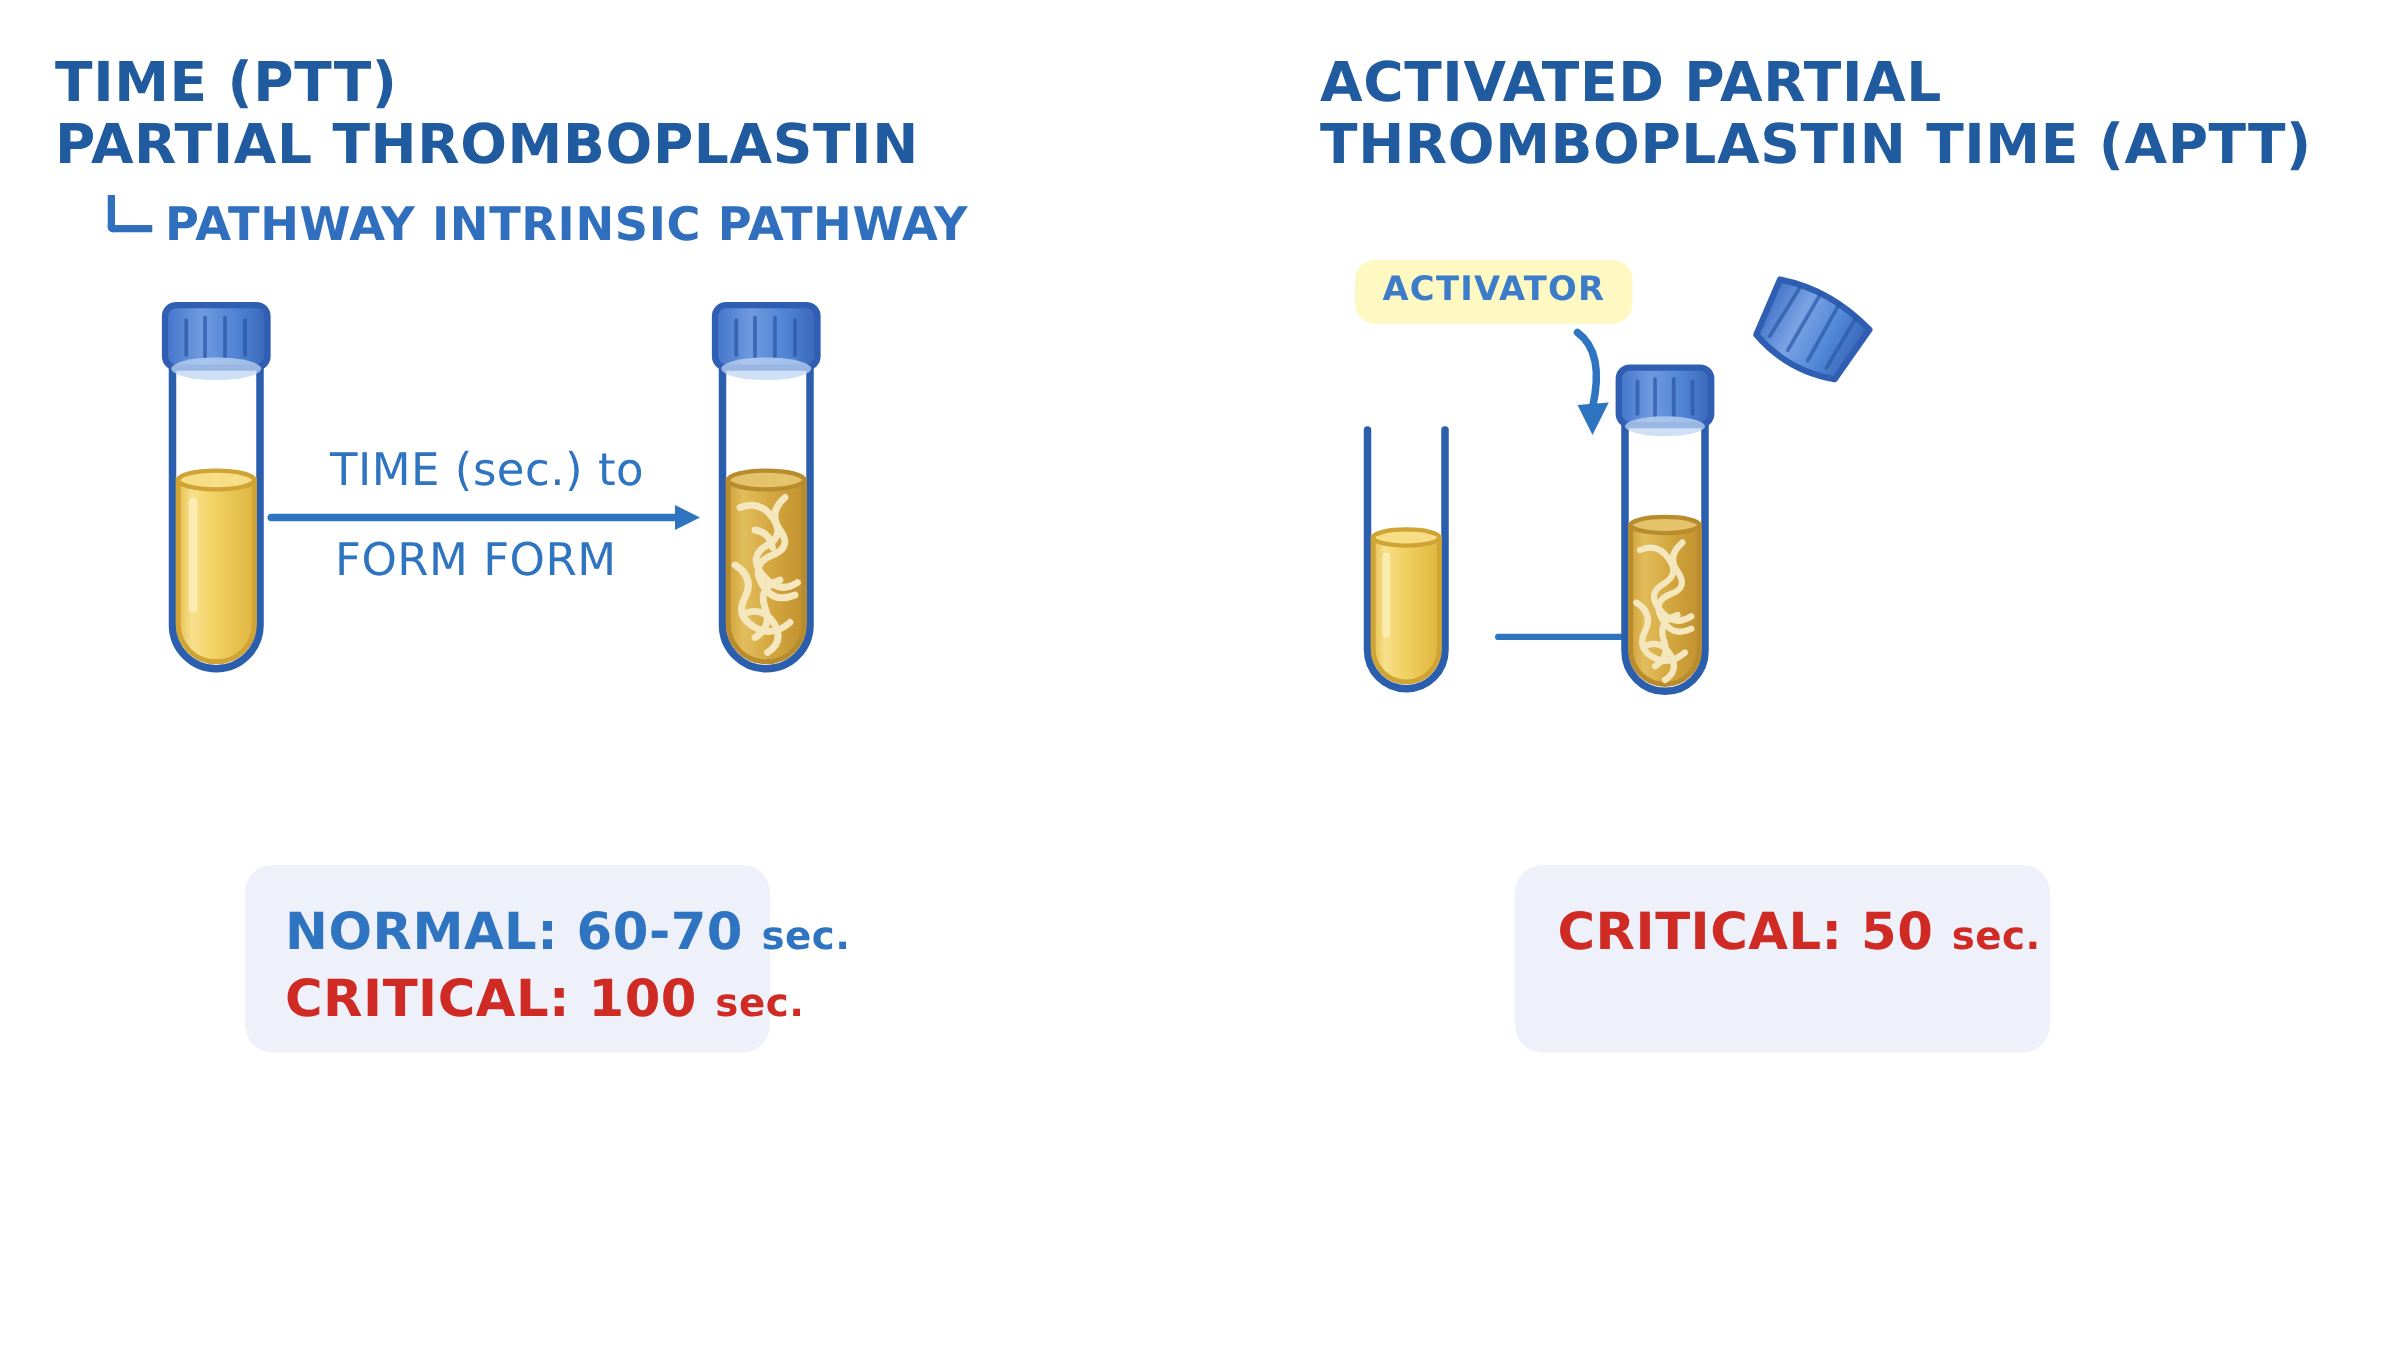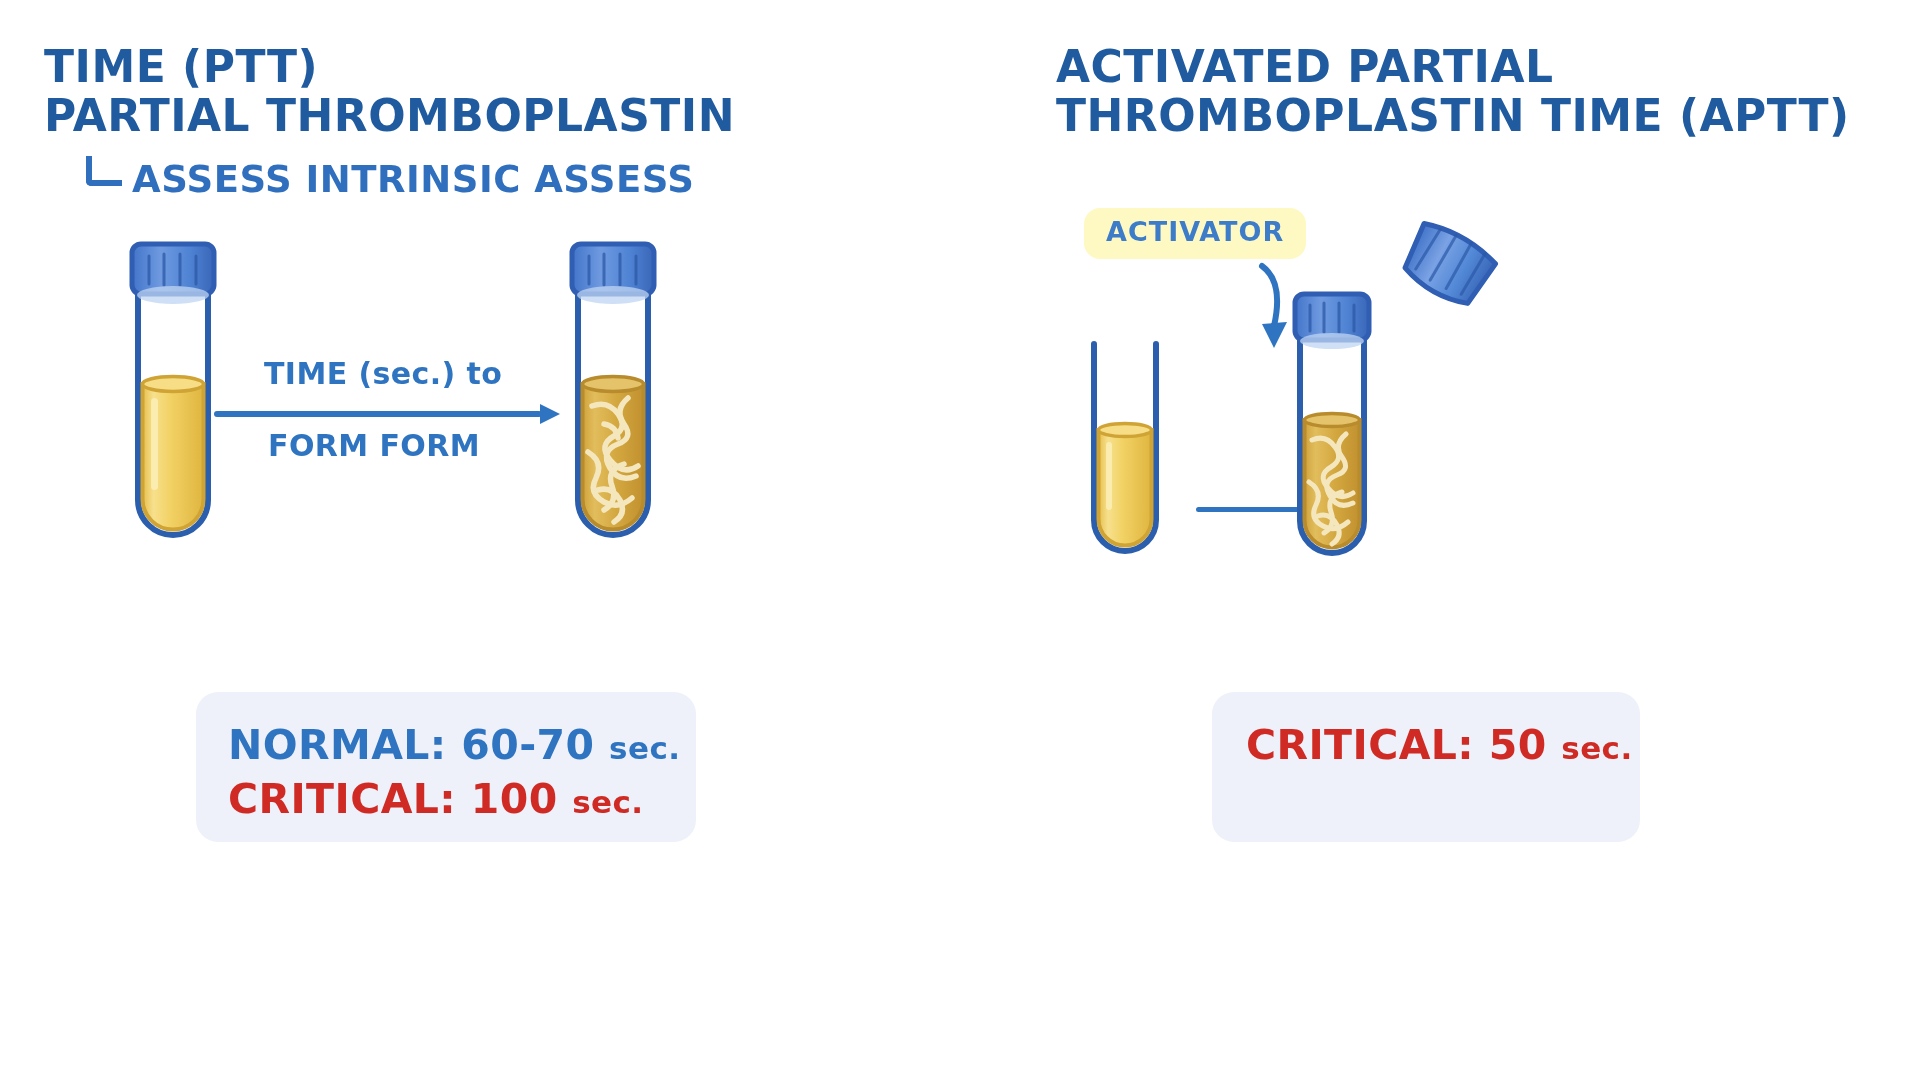--- a/index.html
+++ b/index.html
@@ -41,22 +41,22 @@
     border-bottom:6px solid #2f6fbd;
     border-bottom-left-radius:5px;
     vertical-align:6px;
     margin-right:10px;
   }
 
   
   .arrow-label{
     position:absolute;
     color:#2f74c0;
-    font-weight:700;
-    font-size:30px;
+    font-weight:400;
+    font-size:36px;
     white-space:nowrap;
     letter-spacing:0.4px;
   }
 
   .h-arrow{position:absolute;height:20px;}
   .h-arrow .shaft{
     position:absolute;left:0;top:7px;height:6px;border-radius:3px;
     background:#2f74c0;
   }
   .h-arrow .head{
@@ -108,21 +108,21 @@
 <div class="stage">
 
   <div>
 
     <div class="title" style="left:44px;top:42px;">
       <span class="ln">TIME (PTT)</span>
       <span class="ln">PARTIAL THROMBOPLASTIN</span>
     </div>
 
     <div class="subtitle" style="left:86px;top:156px;">
-      <span class="corner-glyph"></span><span>ASSESS INTRINSIC ASSESS</span>
+      <span class="corner-glyph"></span><span>PATHWAY INTRINSIC PATHWAY</span>
     </div>
 
     <div class="tube" style="left:118px;top:238px;">
       <svg width="110" height="310" viewBox="0 0 110 310">
         <defs>
           <linearGradient id="capGradL" x1="0" y1="0" x2="1" y2="0">
             <stop offset="0%" stop-color="#4274c9"></stop>
             <stop offset="35%" stop-color="#6f9ae0"></stop>
             <stop offset="70%" stop-color="#4f83d3"></stop>
             <stop offset="100%" stop-color="#3a66b8"></stop>
@@ -199,21 +199,21 @@
         <g stroke="#2c59a8" stroke-width="3" stroke-linecap="round" opacity="0.75">
           <line x1="31" y1="18" x2="31" y2="46"></line>
           <line x1="46" y1="16" x2="46" y2="47"></line>
           <line x1="62" y1="16" x2="62" y2="47"></line>
           <line x1="78" y1="18" x2="78" y2="46"></line>
         </g>
         <ellipse cx="55" cy="57" rx="36" ry="9" fill="#bfd4f2" opacity="0.75"></ellipse>
       </svg>
     </div>
 
-    <div class="infobox" style="left:196px;top:692px;width:500px;height:150px;padding-left:32px;">
+    <div class="infobox" style="left:196px;top:692px;width:420px;height:150px;padding-left:32px;">
       <div class="infoline normal">
         <span>NORMAL:</span>
         <span>60-70</span>
         <span class="unit">sec.</span>
       </div>
       <div class="infoline critical">
         <span>CRITICAL:</span>
         <span>100</span>
         <span class="unit">sec.</span>
       </div>

